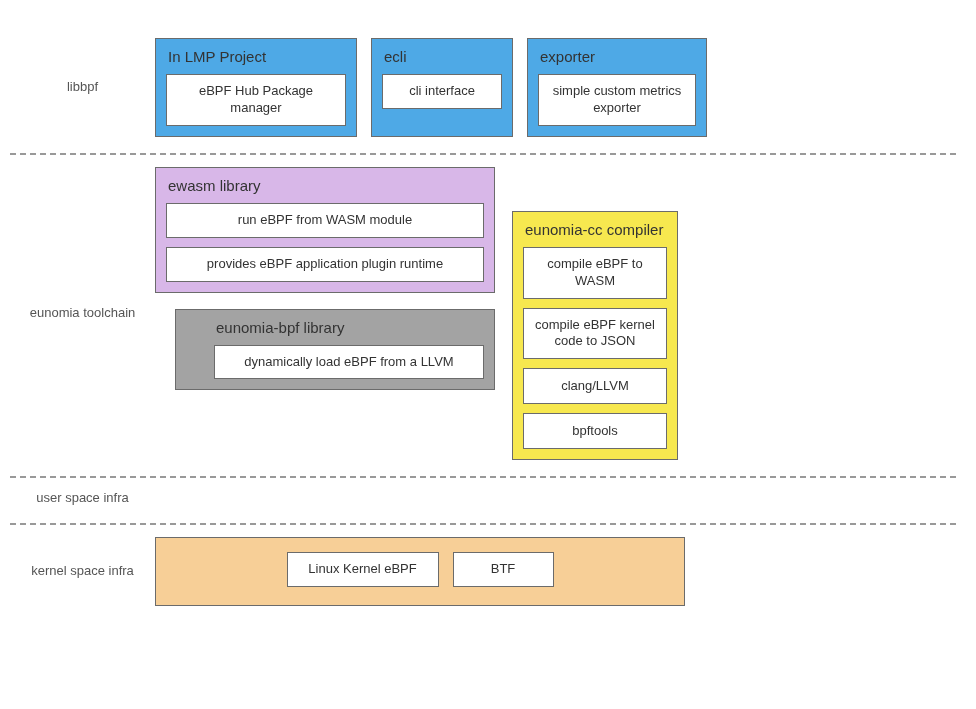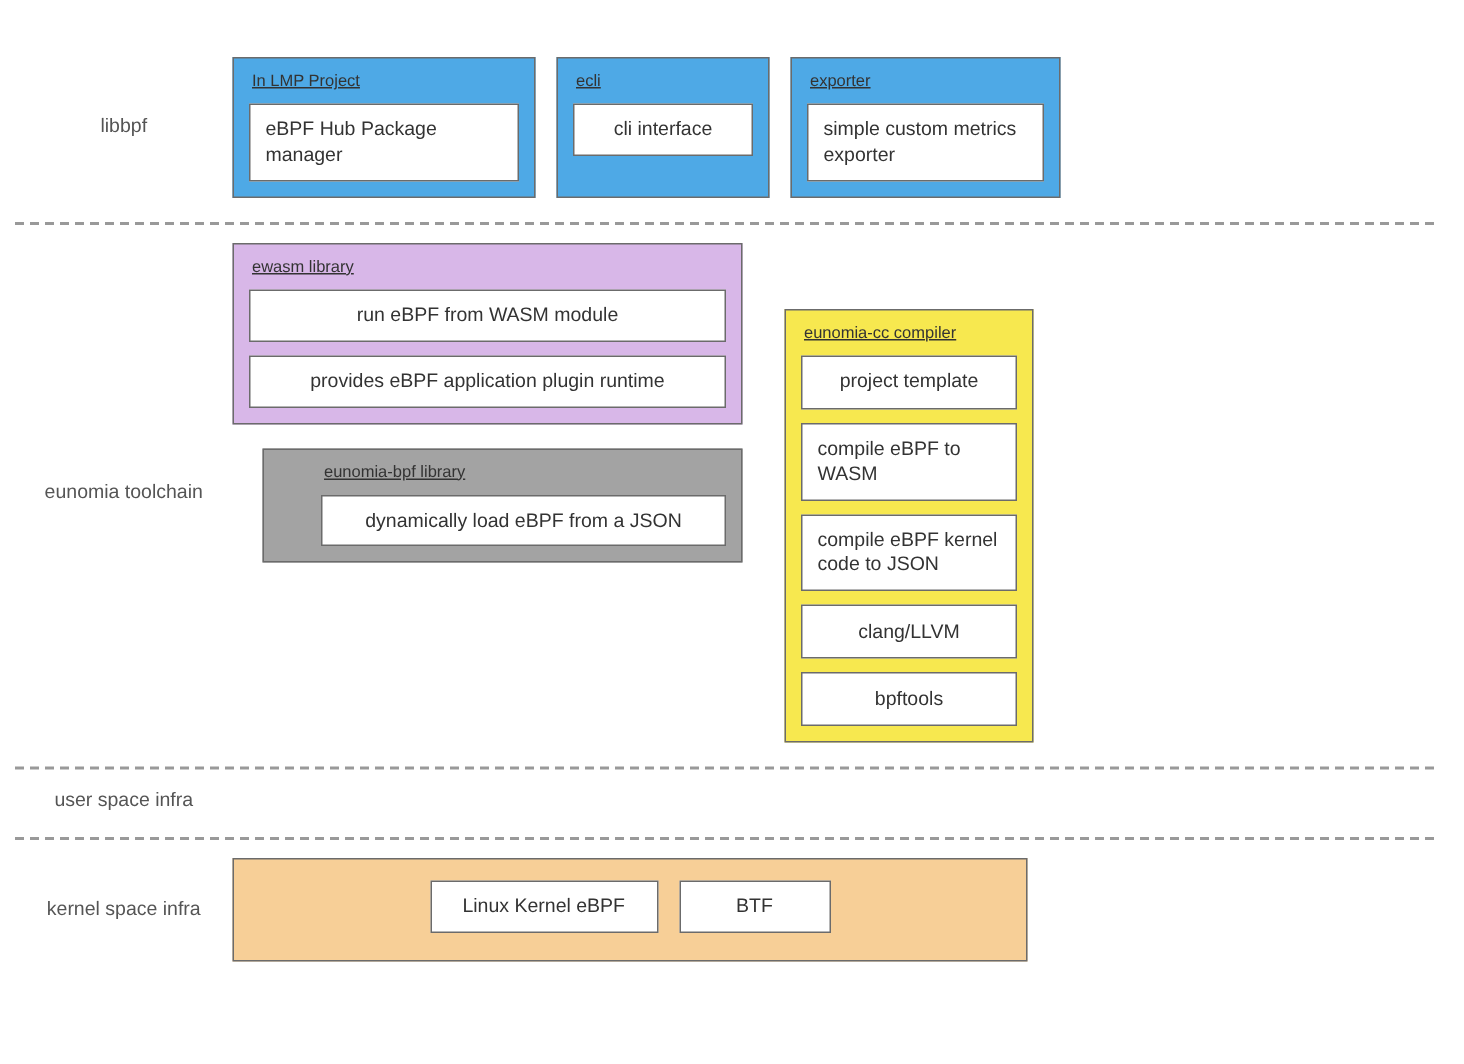--- a/index.html
+++ b/index.html
@@ -35,51 +35,50 @@
     margin: 4px 0;
   }
   .block {
     border: 1.5px solid #6b6b6b;
     padding: 7px 10px 10px 10px;
     display: flex;
     flex-direction: column;
     gap: 9px;
   }
   .block-title {
-    font-size: 11px;
+    font-size: 15px;
     margin: 2px 2px 0 2px;
     color: #333;
-    text-decoration: underline;
   }
   .item {
     border: 1.5px solid #6b6b6b;
     background: #fff;
     padding: 8px 10px;
-    text-align: left;
+    text-align: center;
     color: #333;
     line-height: 1.3;
     min-height: 34px;
     display: flex;
     align-items: center;
     justify-content: center;
   }
   .c-blue   { background: #4ea9e6; }
   .c-purple { background: #d8b7e8; }
   .c-cyan   { background: #a3a3a3; padding-left: 38px; }
   .c-yellow { background: #f7e84f; margin-top: 44px; }
   .c-green  { background: #b5e0b8; }
   .c-orange { background: #f7cf97; }
 
   
   .tools .block { min-width: 120px; }
   #b-lmp { width: 202px; }
   #b-ecli { width: 142px; }
   #b-exporter { width: 180px; }
 
-  .toolchain-wrap { display: flex; gap: 28px; align-items: flex-start; width: 100%; }
+  .toolchain-wrap { display: flex; gap: 17px; align-items: flex-start; width: 100%; }
   .toolchain-left { display: flex; flex-direction: column; gap: 16px; width: 340px; }
   #b-ewasm { width: 340px; }
   #b-ebpf-lib { width: 320px; margin-left: 20px; }
   #b-cc { width: 166px; }
   #b-cc .item { min-height: 36px; }
 
   #b-user { width: 530px; }
   #b-user .inner-row { display:flex; justify-content:center; padding: 14px 0 18px 0; }
   #b-user .item { width: 290px; }
 
@@ -116,26 +115,25 @@
   <div class="row-content">
     <div class="toolchain-wrap">
       <div class="toolchain-left">
         <div id="b-ewasm" class="block c-purple">
           <div class="block-title">ewasm library</div>
           <div class="item">run eBPF from WASM module</div>
           <div class="item">provides eBPF application plugin runtime</div>
         </div>
         <div id="b-ebpf-lib" class="block c-cyan">
           <div class="block-title">eunomia-bpf library</div>
-          <div class="item">dynamically load eBPF from a JSON</div>
+          <div class="item">dynamically load eBPF from a LLVM</div>
         </div>
       </div>
       <div id="b-cc" class="block c-yellow">
         <div class="block-title">eunomia-cc compiler</div>
-        <div class="item">project template</div>
         <div class="item">compile eBPF to WASM</div>
         <div class="item">compile eBPF kernel code to JSON</div>
         <div class="item">clang/LLVM</div>
         <div class="item">bpftools</div>
       </div>
     </div>
   </div>
 </div>
 
 <hr class="divider">

